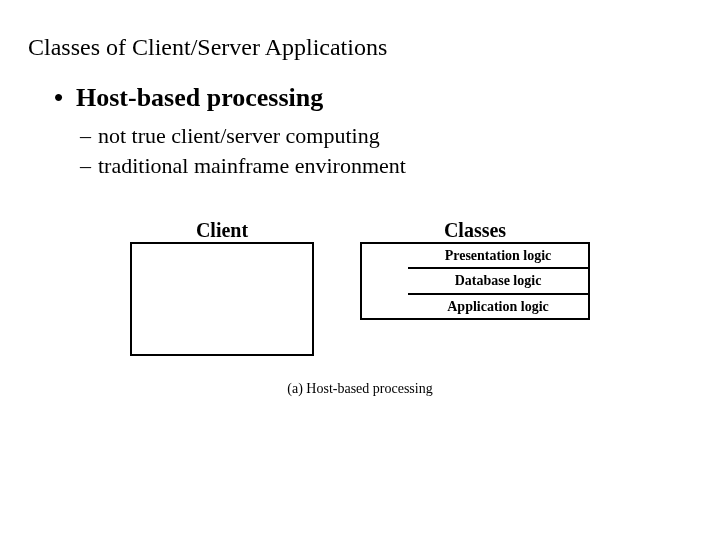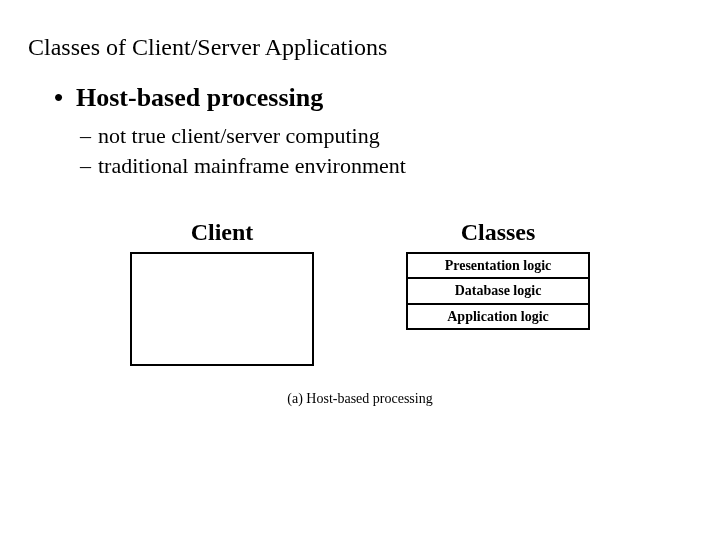--- a/index.html
+++ b/index.html
@@ -46,35 +46,35 @@
     justify-content: space-between;
   }
   .col {
     display: flex;
     flex-direction: column;
     align-items: center;
   }
   .col-head {
     font-family: "Times New Roman", Times, serif;
     font-weight: bold;
-    font-size: 24px;
-    margin-bottom: 6px;
+    font-size: 20px;
   }
   .client-box {
     width: 180px;
     height: 110px;
     border: 2px solid #000;
     background: #fff;
   }
   .server-stack {
     width: 180px;
     border: 2px solid #000;
     background: #fff;
     display: flex;
     flex-direction: column;
+    padding-left: 46px;
   }
   .server-cell {
     border-bottom: 2px solid #000;
     font-family: "Times New Roman", Times, serif;
     font-weight: bold;
     font-size: 14px;
     text-align: center;
     padding: 4px 2px;
     line-height: 1.1;
   }

